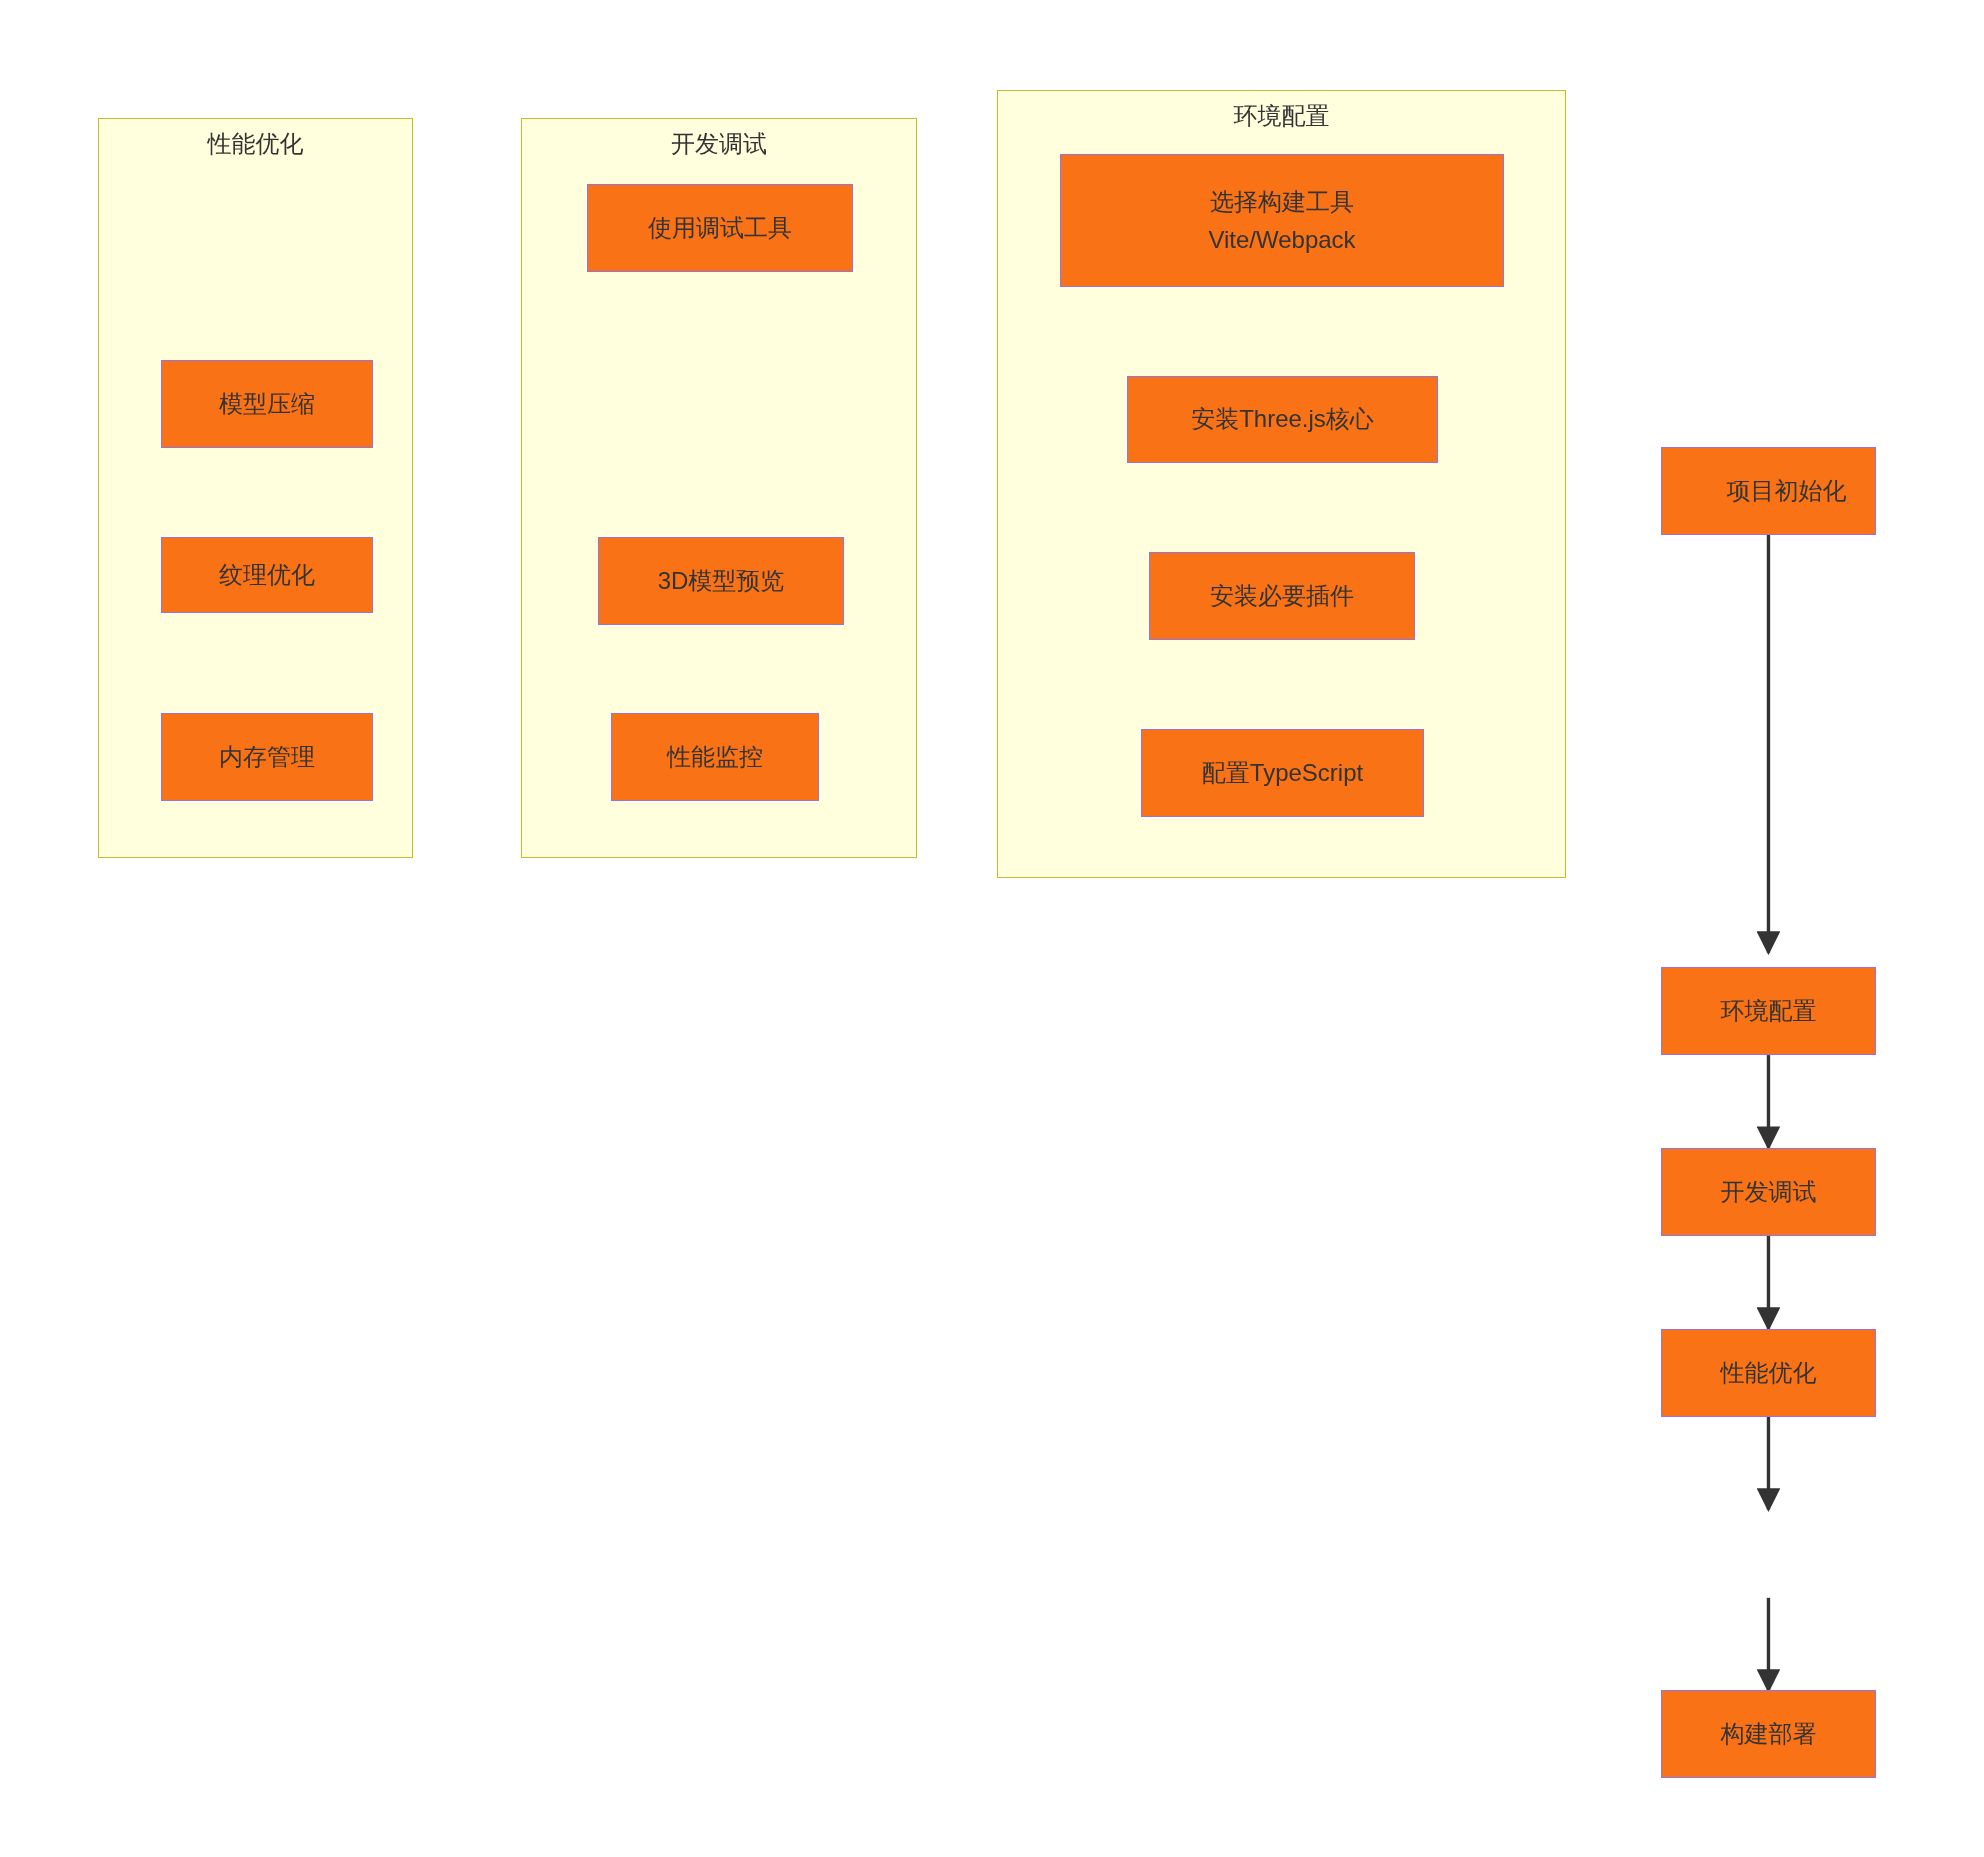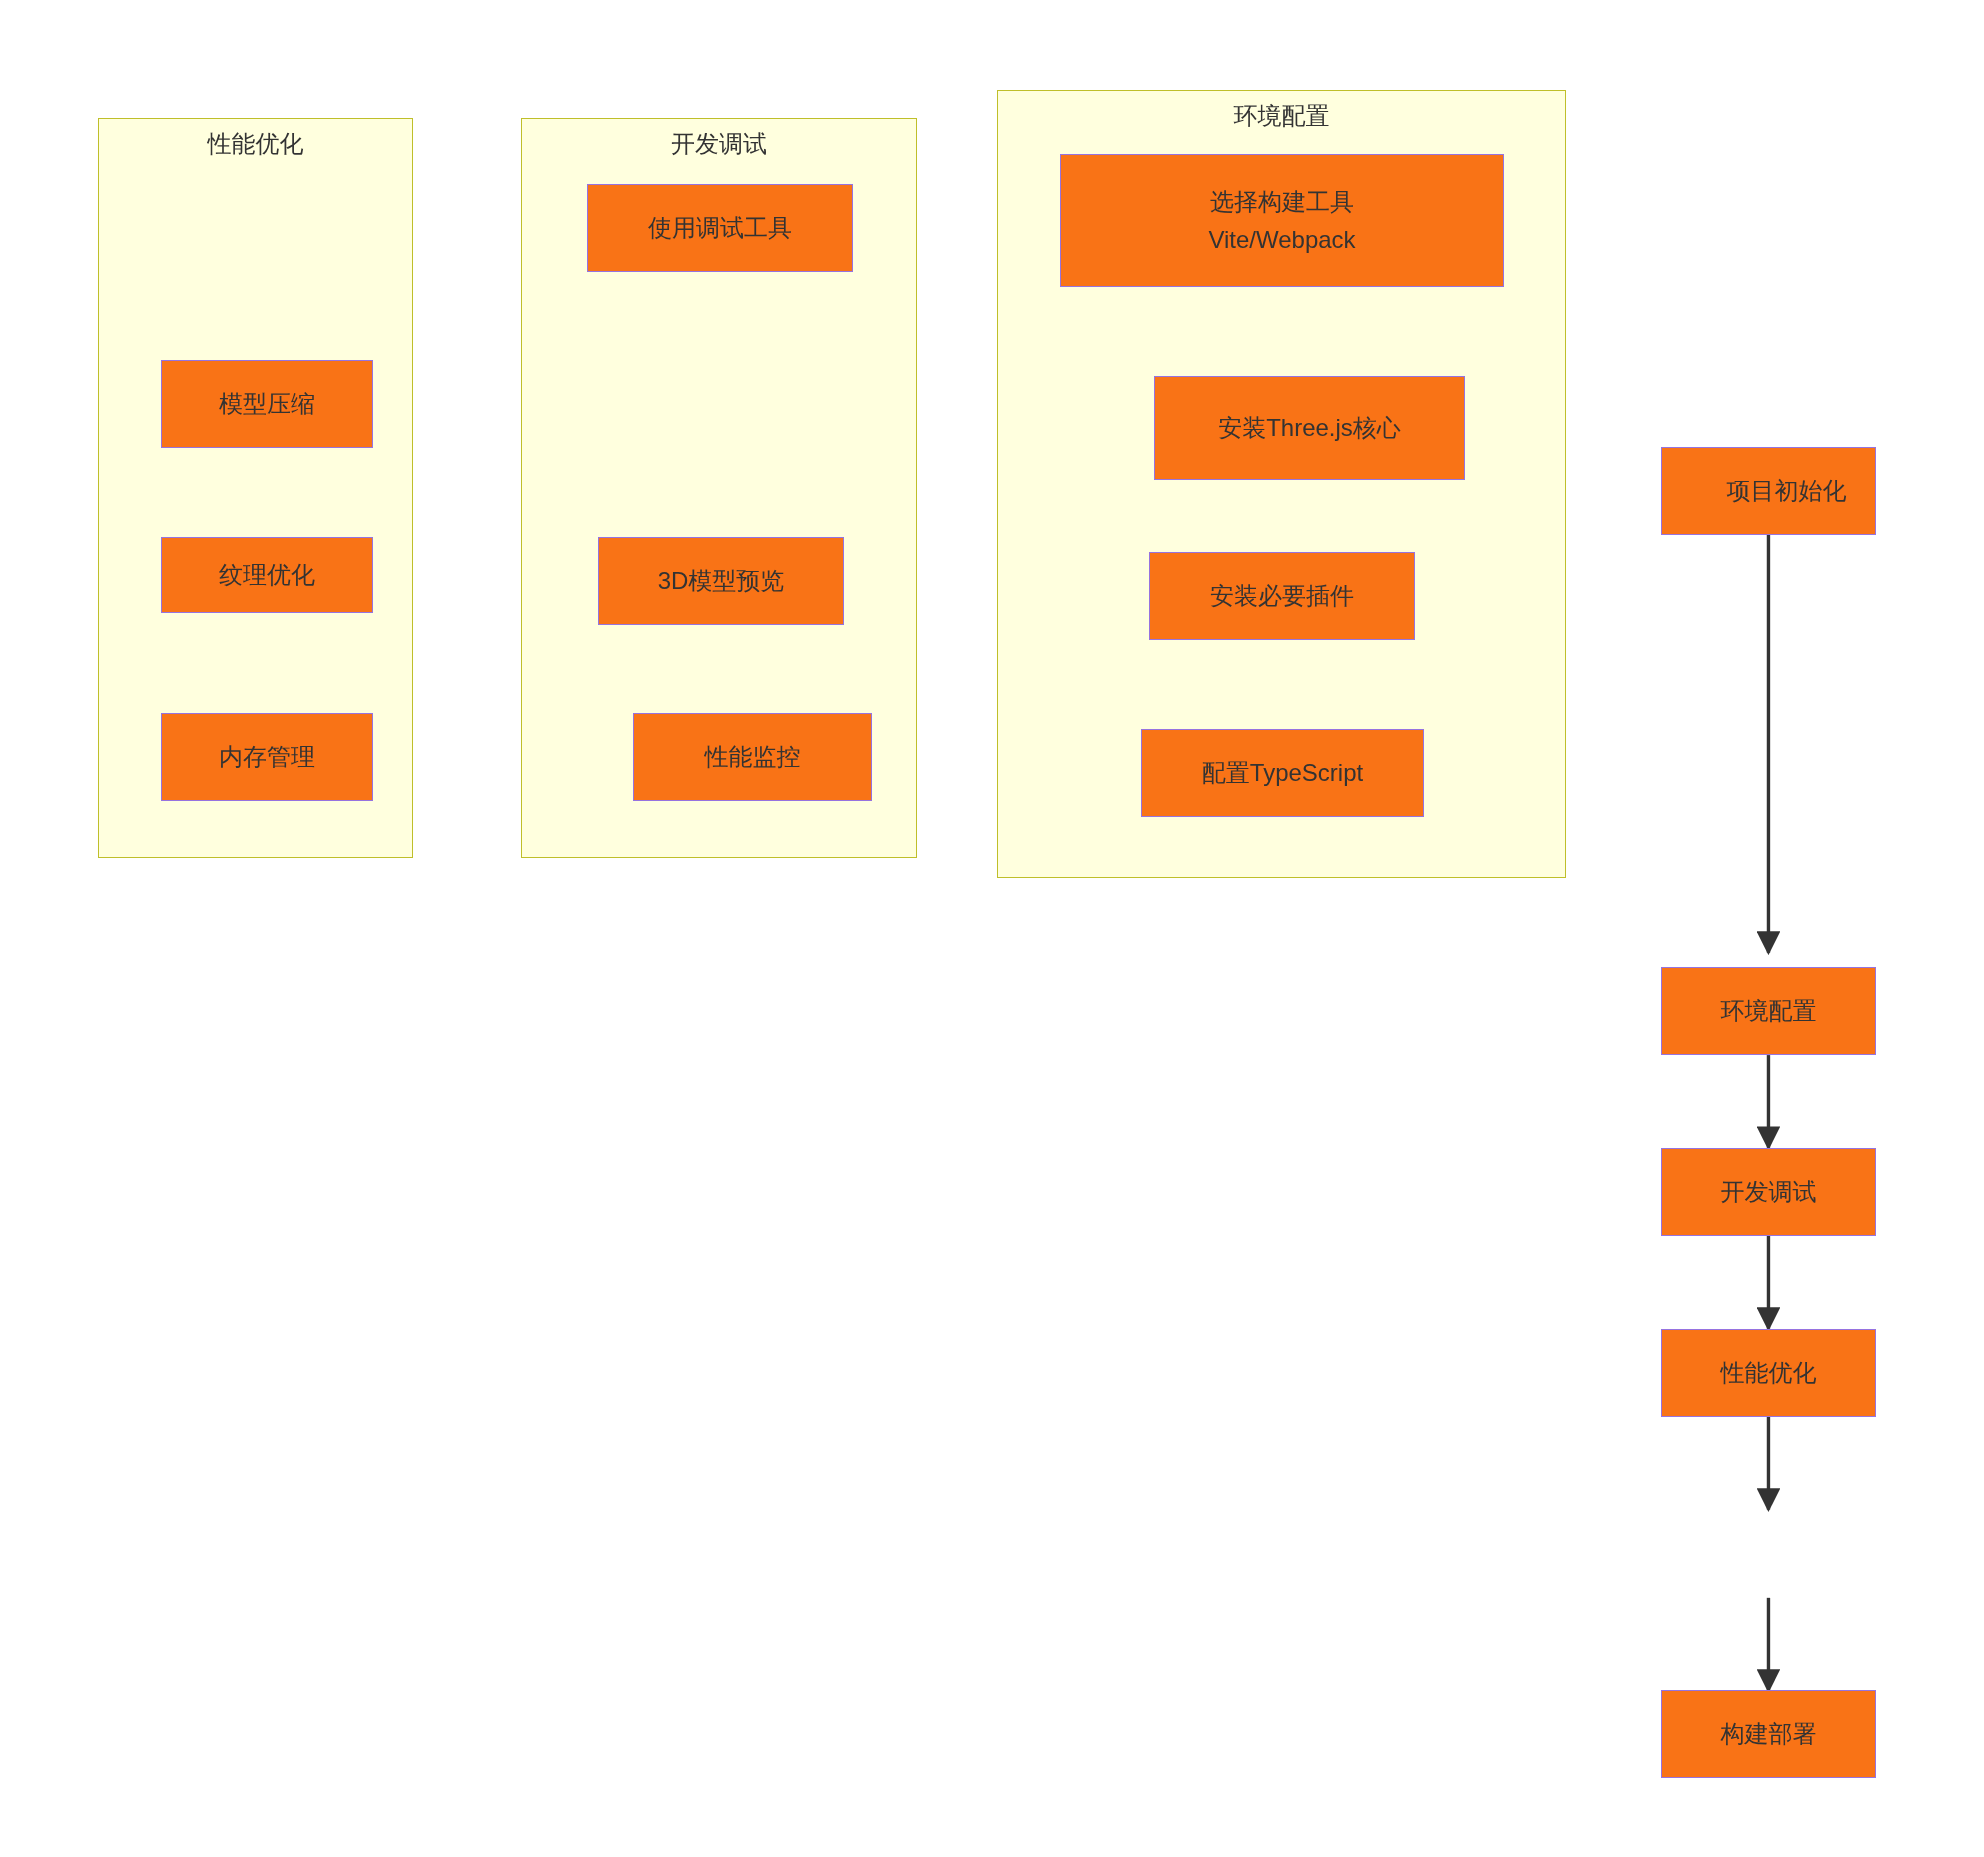--- a/index.html
+++ b/index.html
@@ -72,32 +72,32 @@
 
   <div class="cluster" style="left:521px;top:118px;width:396px;height:740px;">
     <div class="cluster-title" style="top:10.2px;">开发调试</div>
   </div>
   <div class="node" style="left:587px;top:184px;width:266px;height:88px;">
     <span>使用调试工具</span>
   </div>
   <div class="node" style="left:598px;top:537px;width:246px;height:88px;">
     <span>3D模型预览</span>
   </div>
-  <div class="node" style="left:611px;top:713px;width:239px;height:88px;margin-left:22px;">
+  <div class="node" style="left:611px;top:713px;width:208px;height:88px;">
     <span>性能监控</span>
   </div>
 
   <div class="cluster" style="left:997px;top:90px;width:569px;height:788px;">
     <div class="cluster-title" style="top:10.2px;">环境配置</div>
   </div>
   <div class="node two-line" style="left:1060px;top:154px;width:444px;height:133px;">
     <span>选择构建工具
 Vite/Webpack</span>
   </div>
-  <div class="node" style="left:1127px;top:376px;width:311px;height:104px;margin-left:27px;">
+  <div class="node" style="left:1127px;top:376px;width:311px;height:87px;">
     <span>安装Three.js核心</span>
   </div>
   <div class="node" style="left:1149px;top:552px;width:266px;height:88px;">
     <span>安装必要插件</span>
   </div>
   <div class="node" style="left:1141px;top:729px;width:283px;height:88px;">
     <span>配置TypeScript</span>
   </div>
 
   <svg class="edges" viewBox="0 0 3511 3286">

